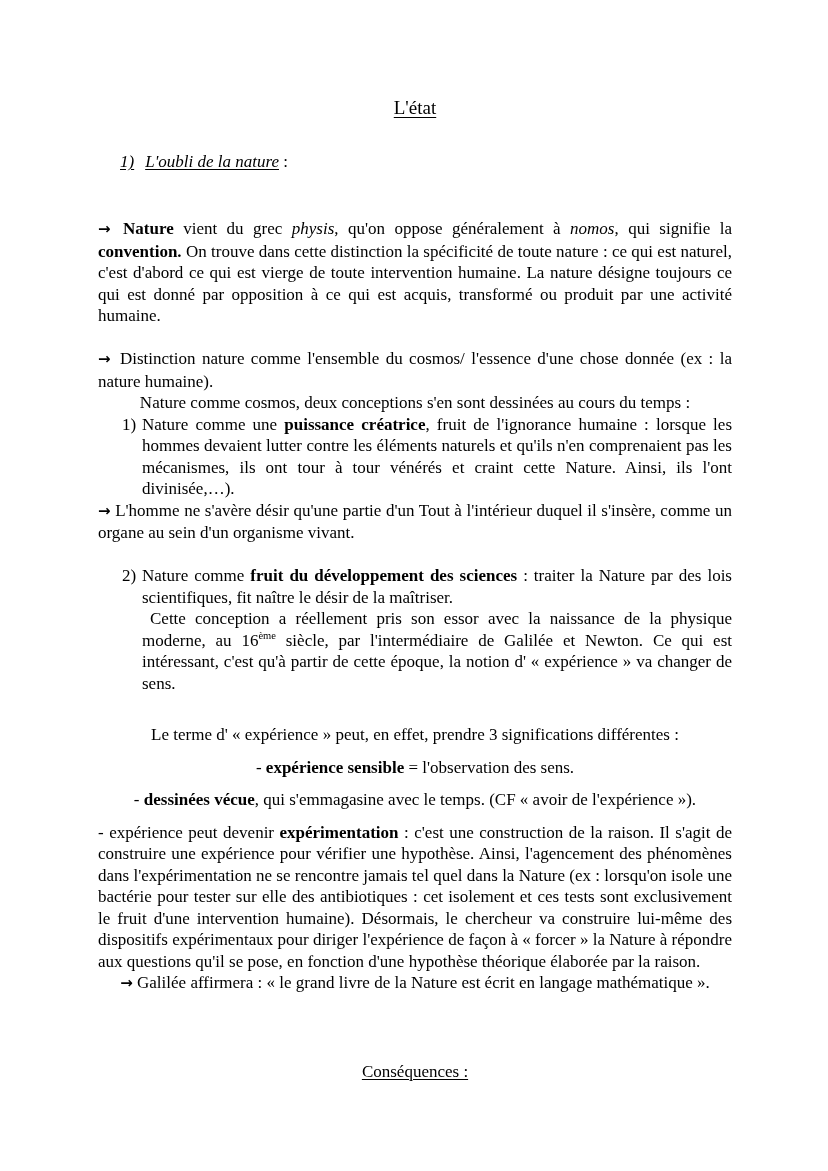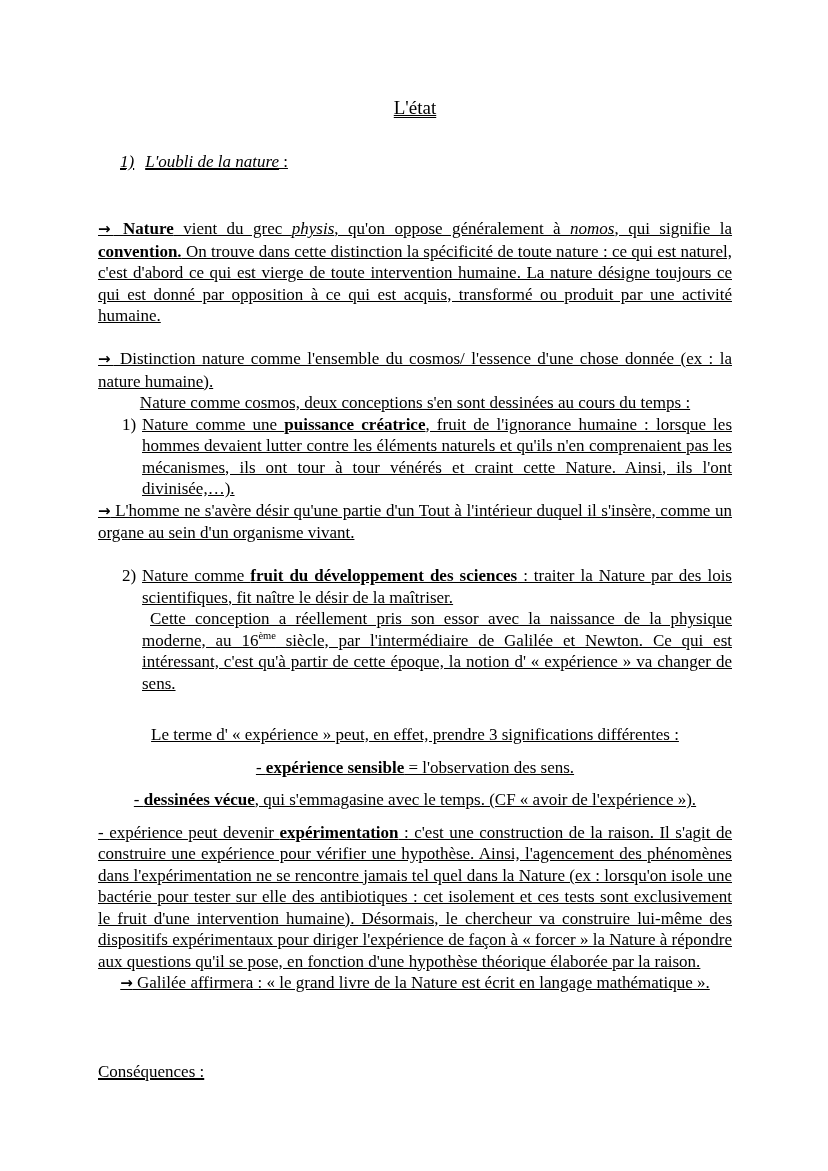--- a/index.html
+++ b/index.html
@@ -17,21 +17,20 @@
     width: 828px;
     height: 1171px;
     background: #ffffff;
     overflow: hidden;
   }
   .content {
     position: absolute;
     left: 98px;
     top: 0;
     width: 634px;
-    text-decoration: underline;
   }
   
   .doc-title {
     text-align: center;
     font-size: 19px;
     line-height: 1.0;
     margin: 0;
     padding-top: 98px;
     font-weight: normal;
   }
@@ -60,20 +59,21 @@
   }
   .section-heading .colon {
     font-style: normal;
     text-decoration: none;
   }
   .sub-heading {
     margin: 0;
     font-size: 17px;
     line-height: 21.5px;
     font-weight: normal;
+    text-align: center;
   }
   .sub-heading .u {
     text-decoration: underline;
     text-underline-offset: 2px;
   }
   
   p.para {
     margin: 0;
     font-size: 17px;
     line-height: 21.5px;

